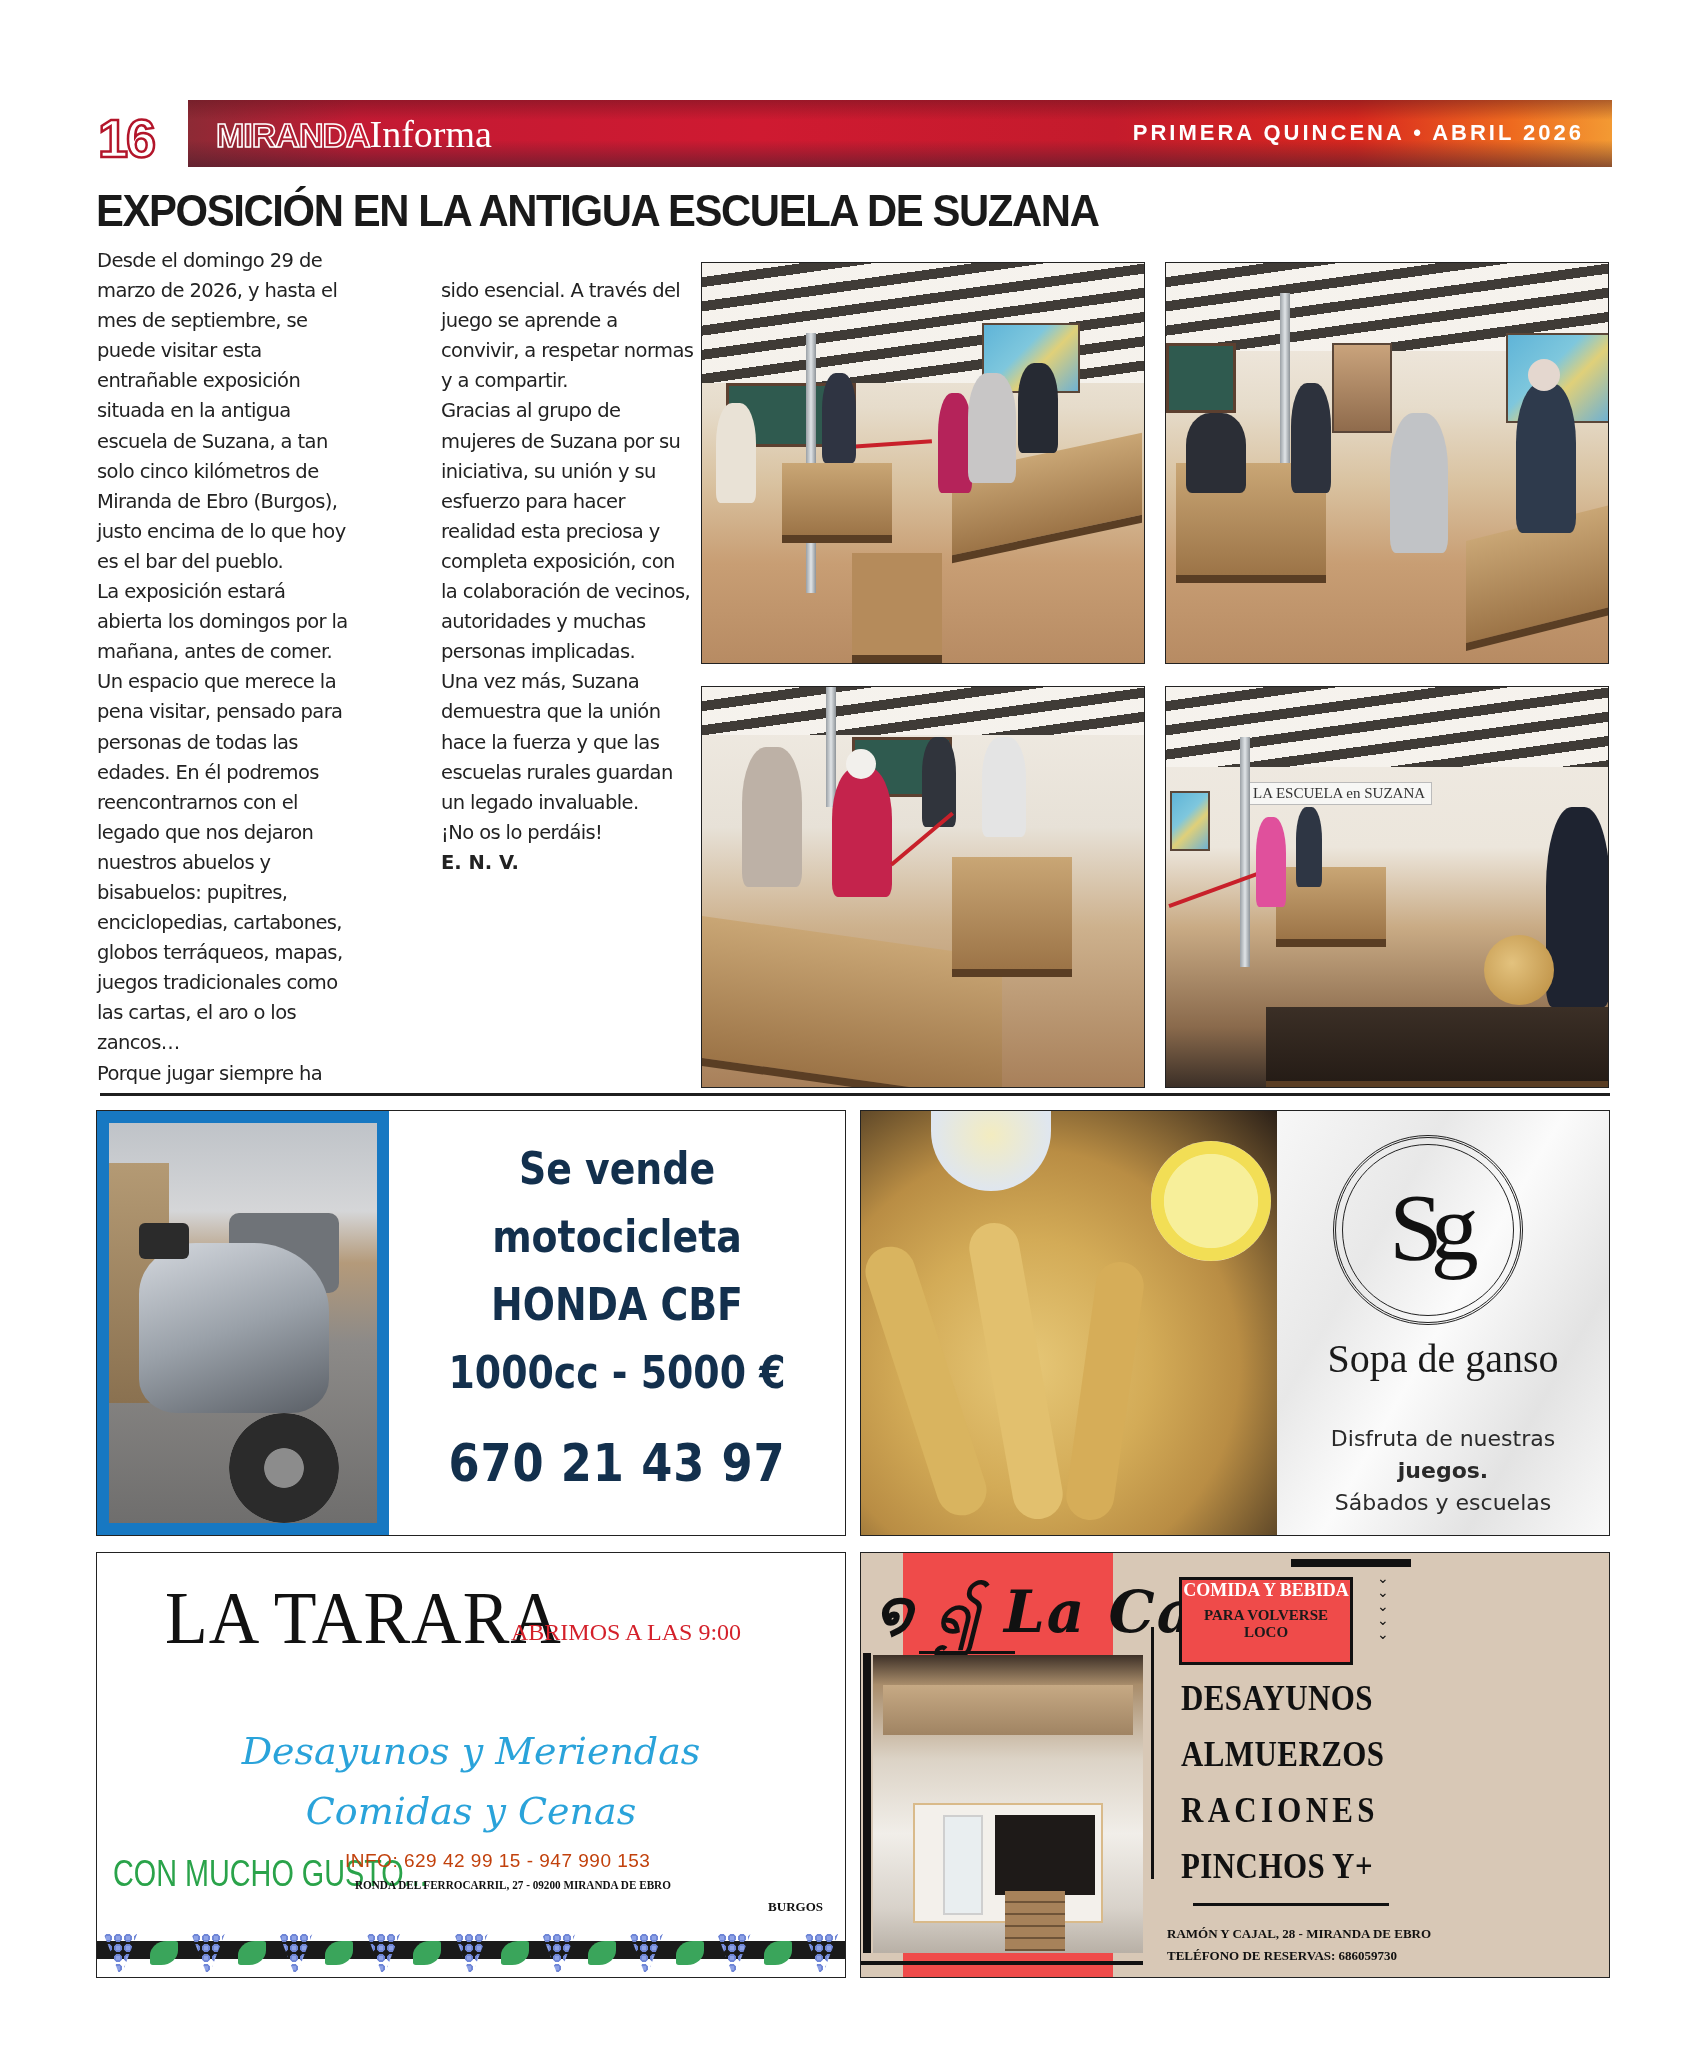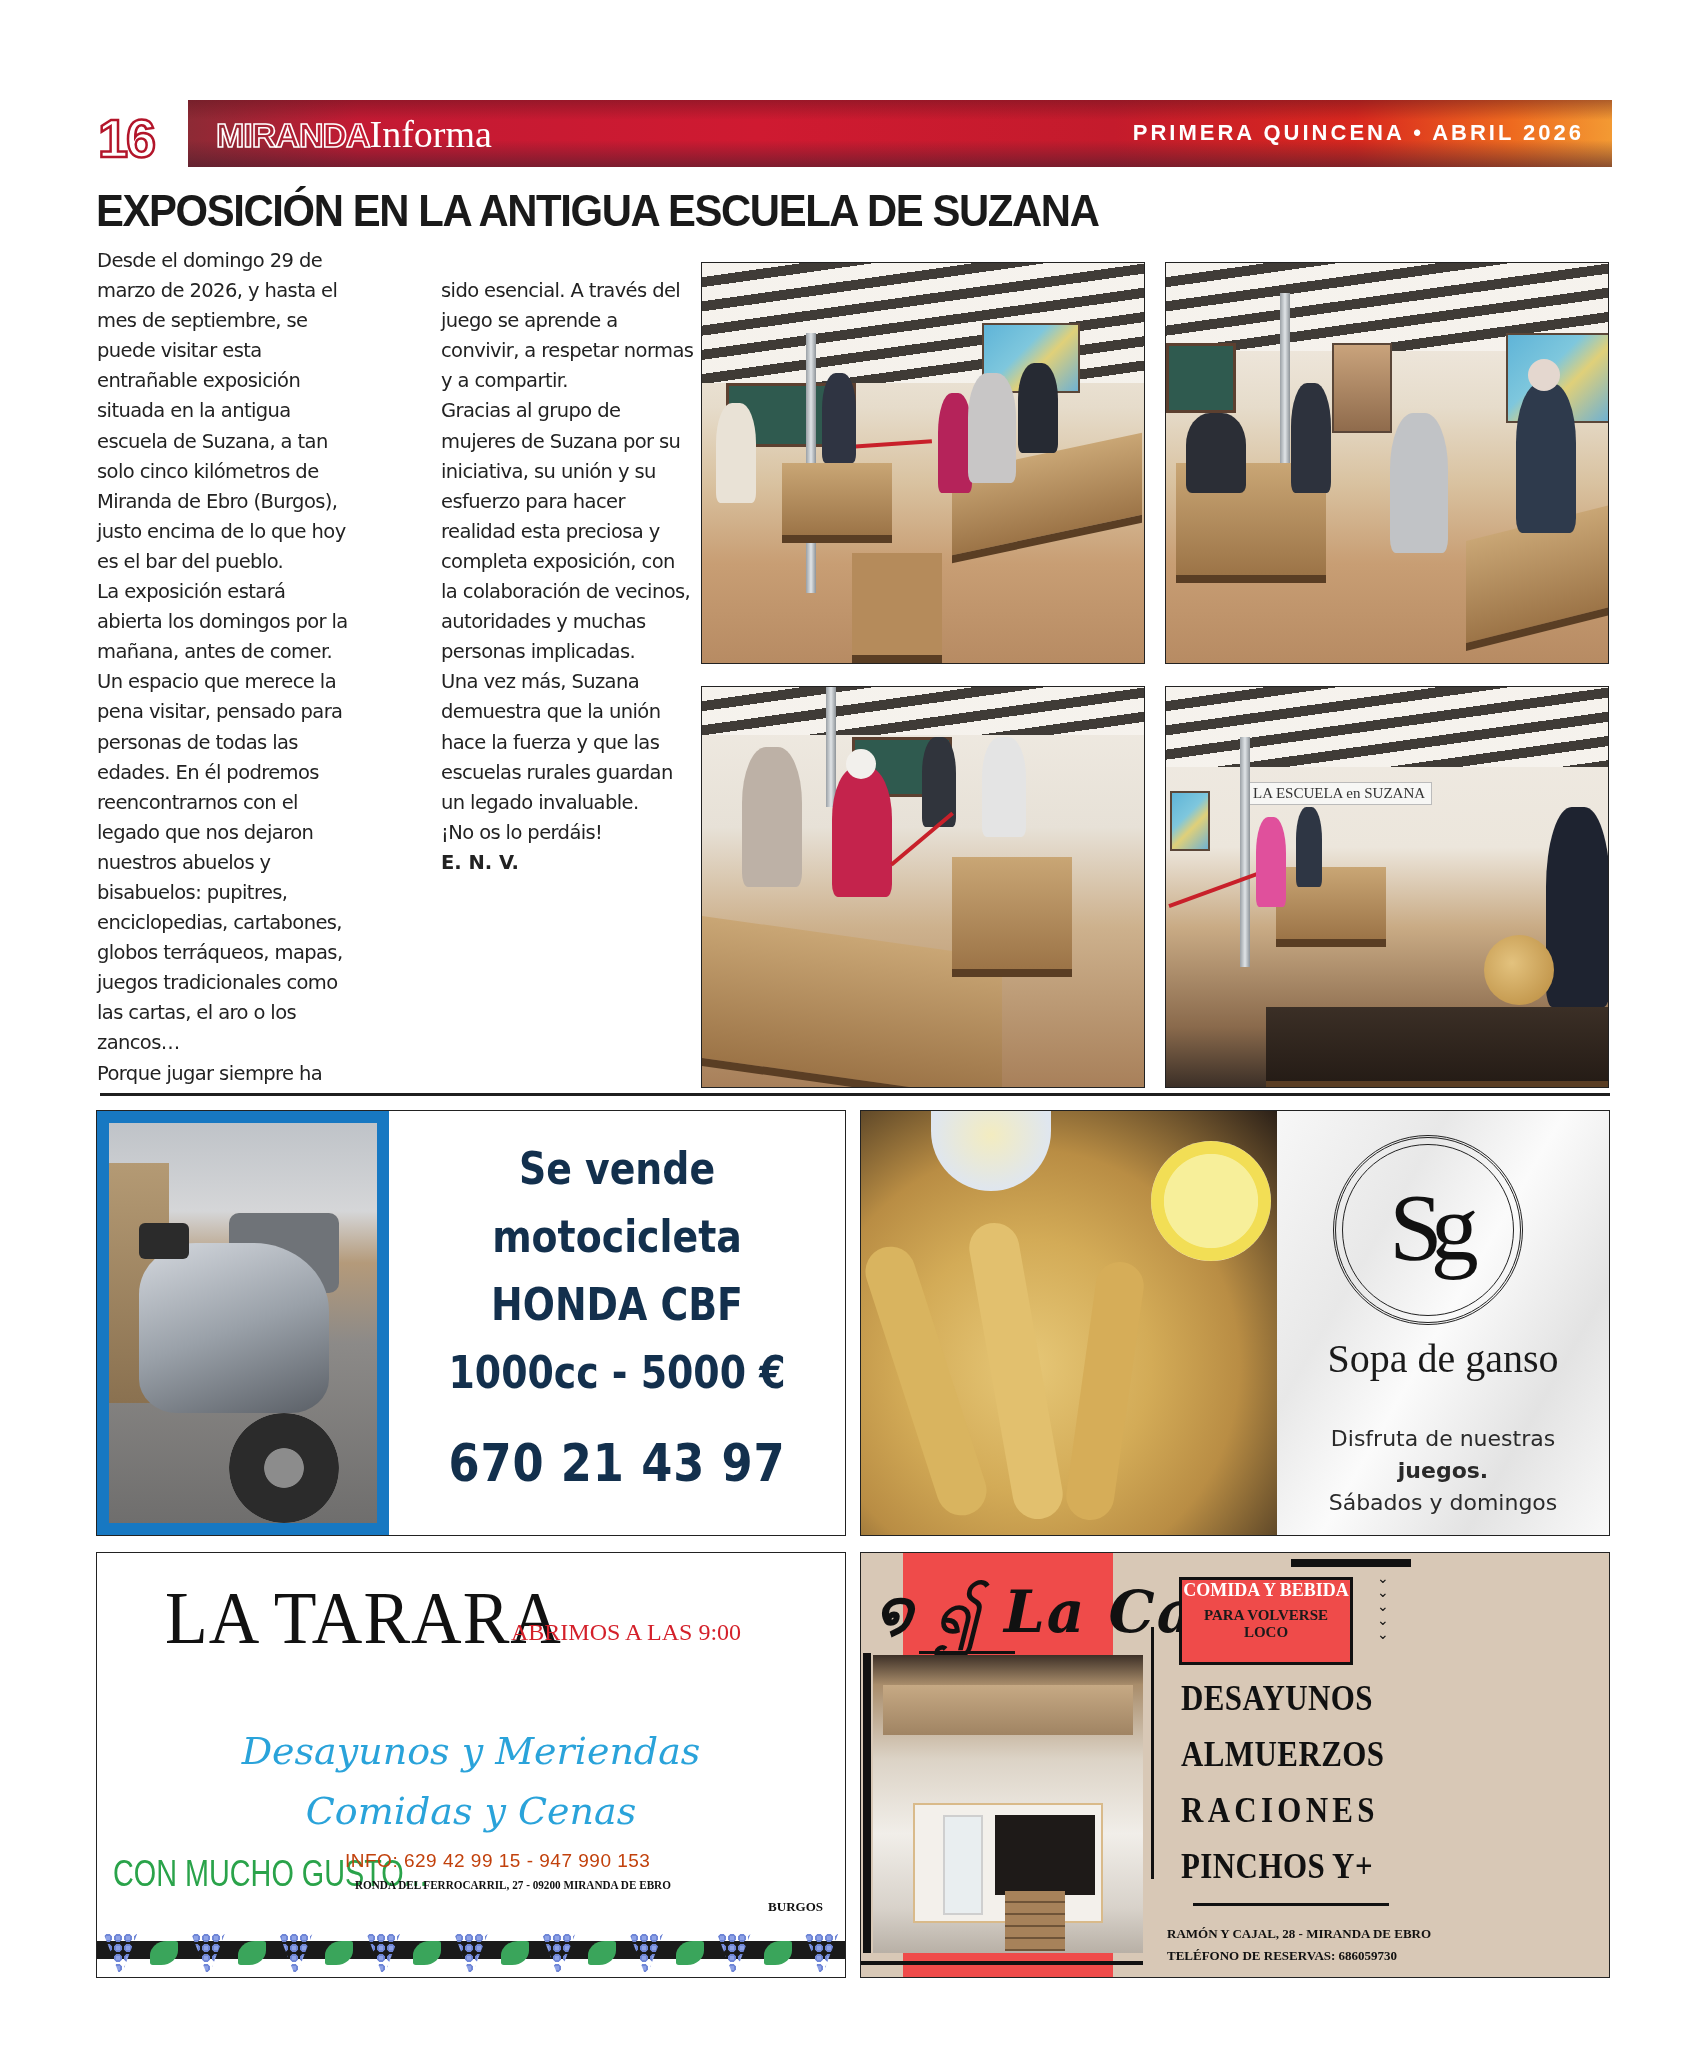--- a/index.html
+++ b/index.html
@@ -294,21 +294,21 @@
     <div style="position:absolute;left:220px;top:150px;width:48px;height:260px;border-radius:25px;background:#d6ad58;transform:rotate(8deg);"></div>
   </div>
   <div class="sopa-right">
     <div class="sg-logo">
       <div class="sg-text">Sg</div>
     </div>
     <div class="sopa-name">Sopa de ganso</div>
     <div class="sopa-tag">
       <div>Disfruta de nuestras</div>
       <div><b>juegos.</b></div>
-      <div>Sábados y domingos</div>
+      <div>Sábados y escuelas</div>
     </div>
   </div>
 </div>
 
 <div class="ad ad-tarara">
   <div class="tarara-name">LA TARARA</div>
   <div class="tarara-open">ABRIMOS A LAS 9:00</div>
   <div class="tarara-script s1">Desayunos y Meriendas</div>
   <div class="tarara-script s2">Comidas y Cenas</div>
   <div class="tarara-gusto">CON MUCHO GUSTO...</div>

